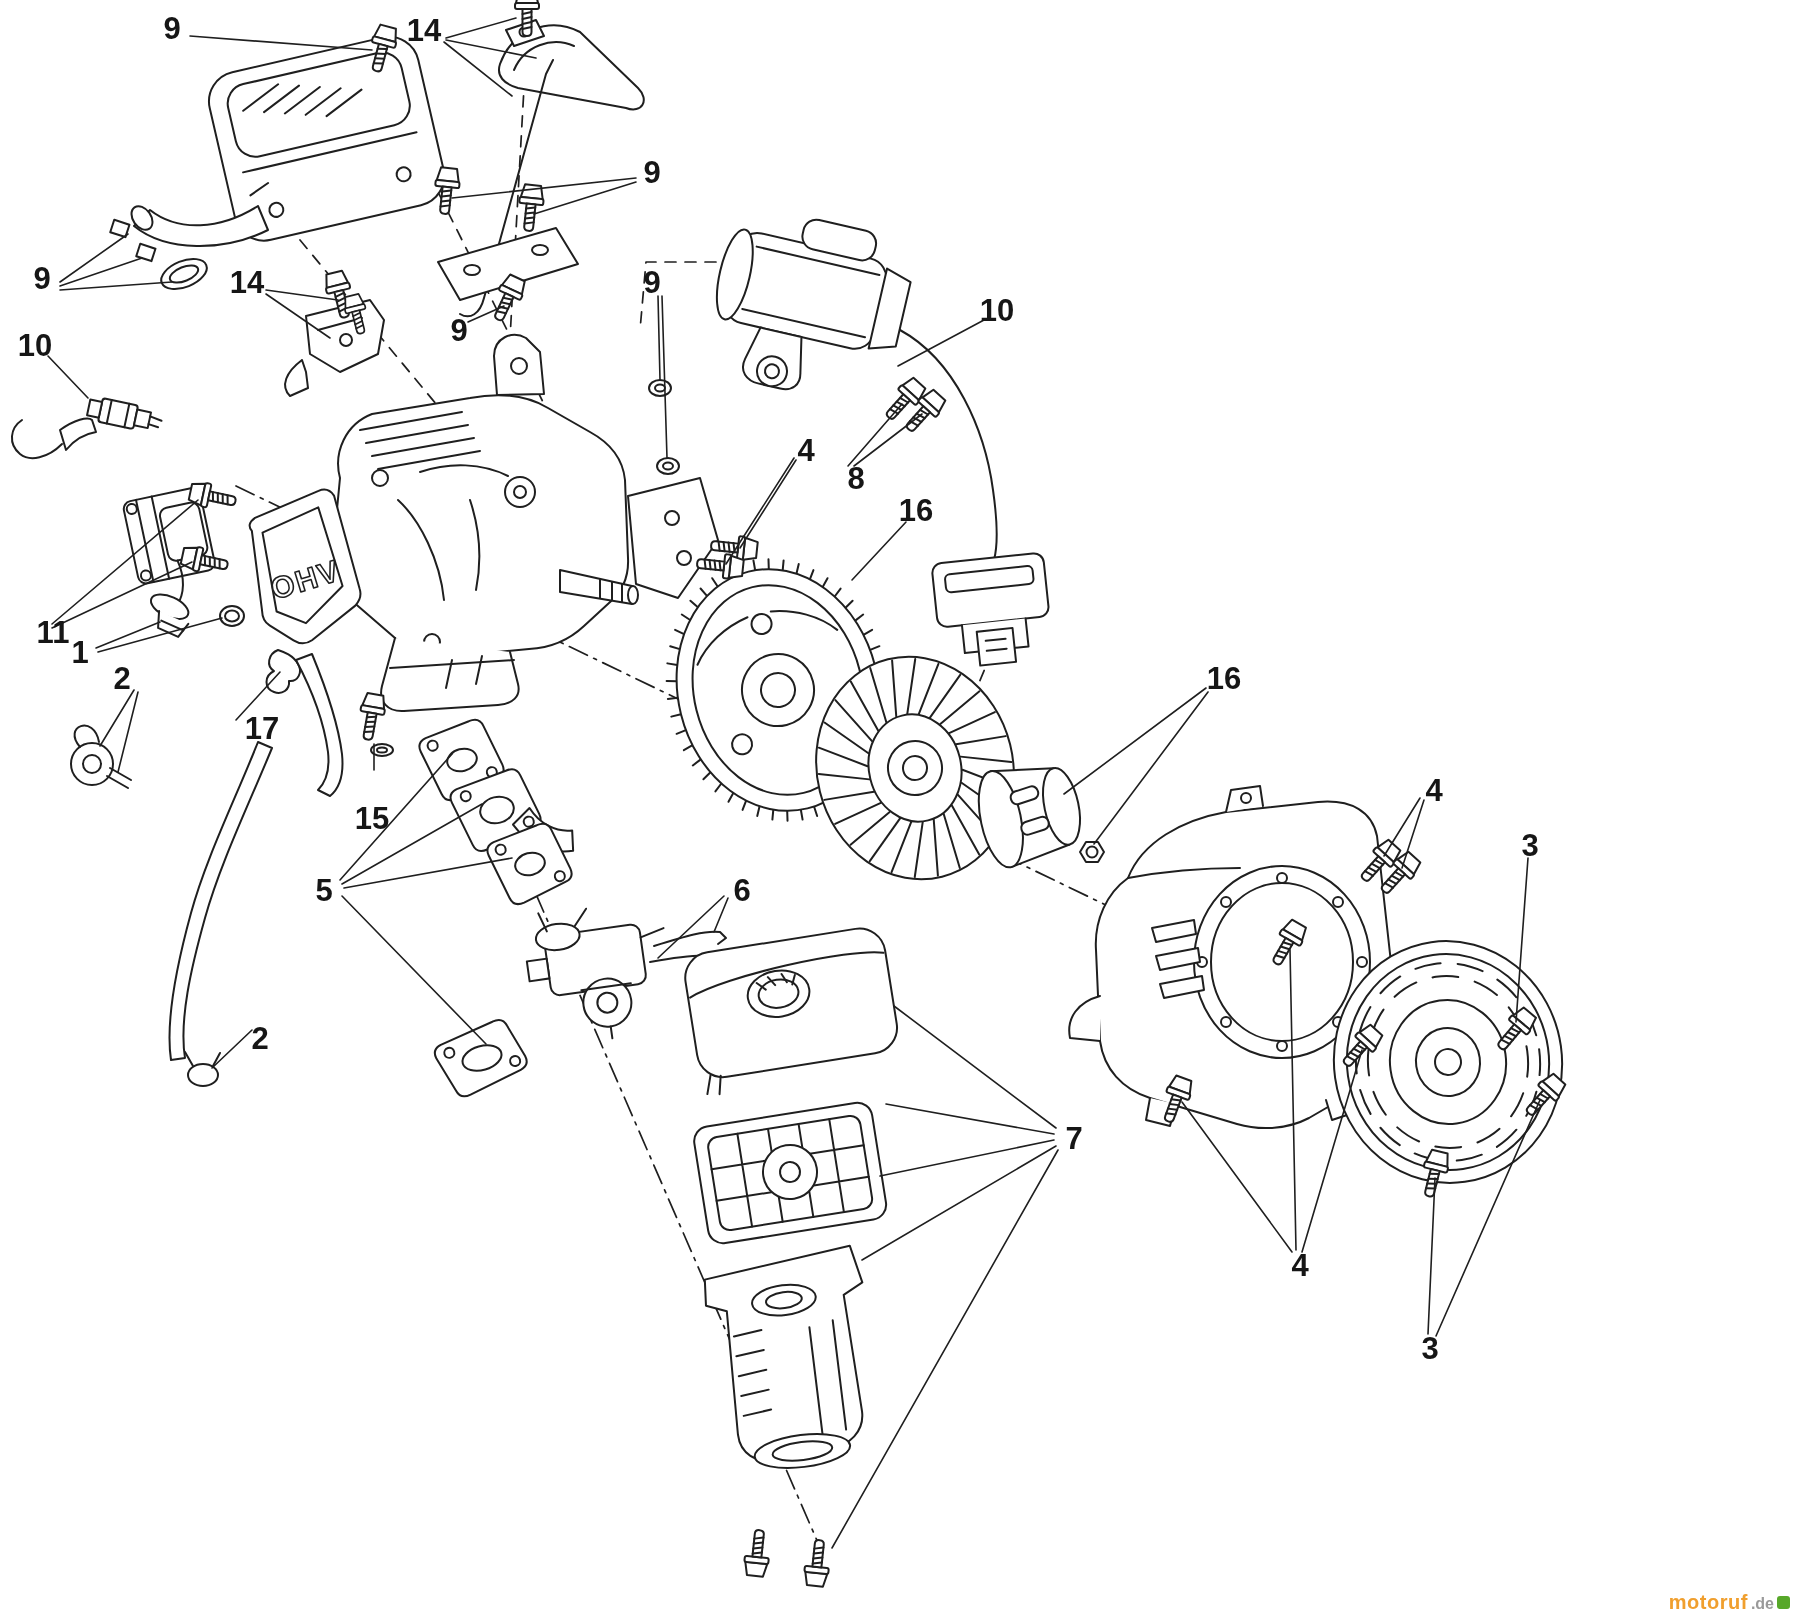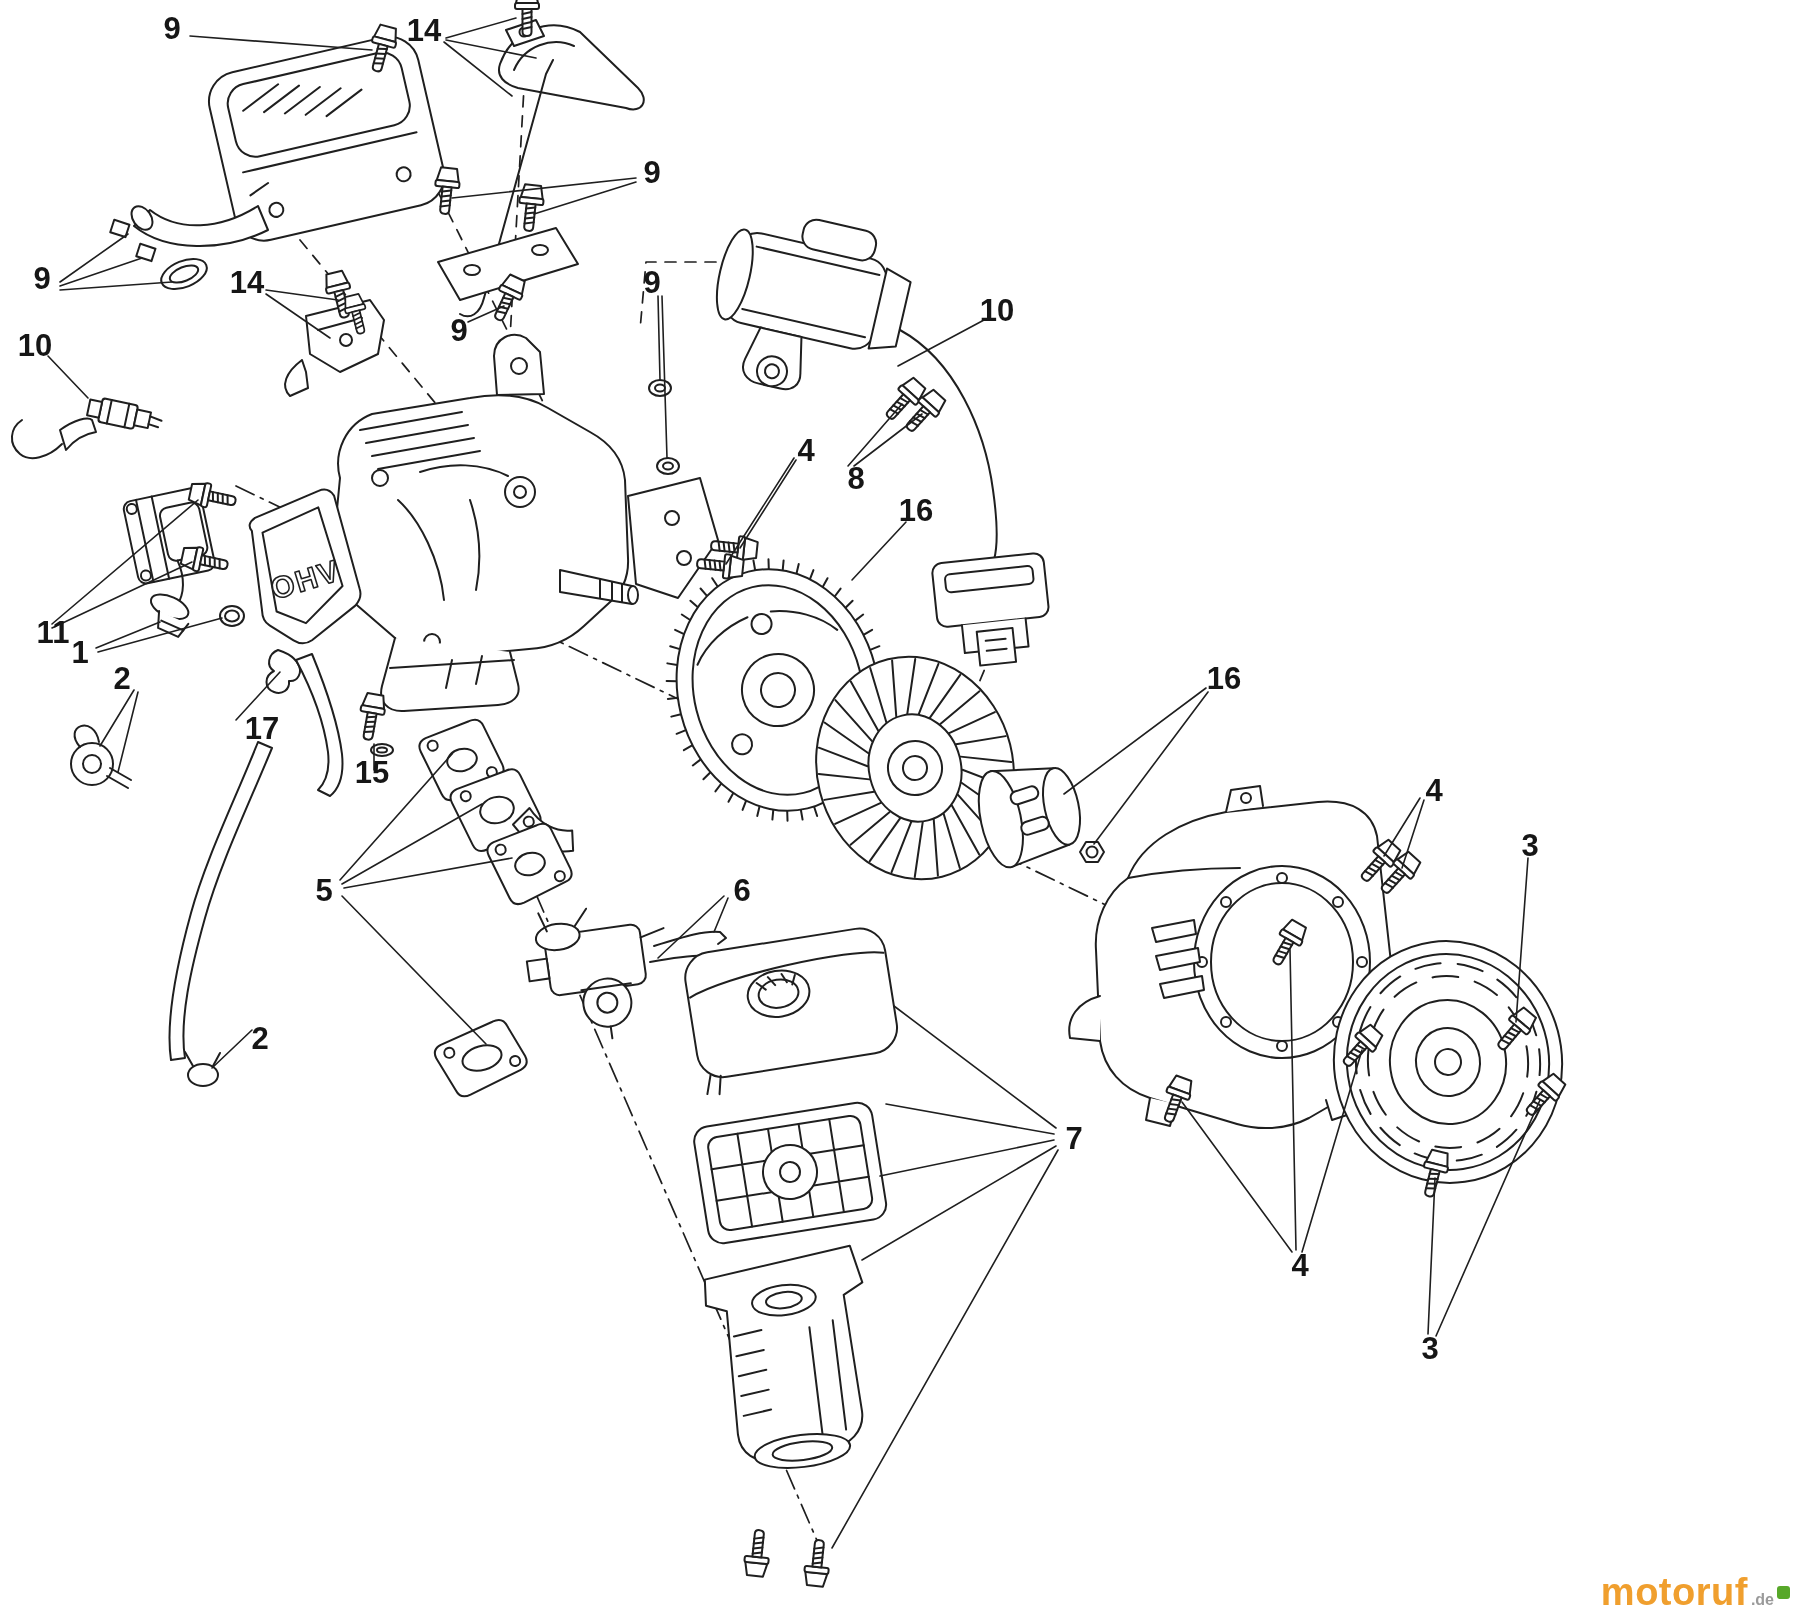--- a/index.html
+++ b/index.html
@@ -10,21 +10,21 @@
   svg *{stroke:#1f1f1f;stroke-width:2;fill:none;stroke-linecap:round;stroke-linejoin:round}
   svg .f{fill:#ffffff}
   svg g.ld path{stroke-width:1.6}
   svg .dsh{stroke-width:1.7;stroke-dasharray:11 9}
   svg .ddot{stroke-width:1.7;stroke-dasharray:20 7 3 7}
   svg .slots{stroke-dasharray:26 17}
   .callout{position:absolute;transform:translate(-50%,-50%);font-size:31px;
            font-weight:bold;color:#161616;line-height:1;white-space:nowrap}
   .watermark{position:absolute;right:10px;bottom:8px;display:flex;
              align-items:baseline;gap:3px;font-weight:bold}
-  .wm-brand{font-size:38px;letter-spacing:.5px}
+  .wm-brand{font-size:20px;letter-spacing:.5px}
   .wm-tld{font-size:16px}
   .wm-sq{width:13px;height:13px;border-radius:3px;align-self:center}
 </style>
 </head>
 <body>
 
 <div class="stage">
 
 <svg width="1800" height="1622" viewBox="0 0 1800 1622">
   <defs>
@@ -479,21 +479,21 @@
       <div class="callout" style="left: 459px; top: 330px;">9</div>
       <div class="callout" style="left: 652px; top: 282px;">9</div>
       <div class="callout" style="left: 997px; top: 310px;">10</div>
       <div class="callout" style="left: 806px; top: 450px;">4</div>
       <div class="callout" style="left: 856px; top: 478px;">8</div>
       <div class="callout" style="left: 916px; top: 510px;">16</div>
       <div class="callout" style="left: 35px; top: 632px; margin-left: 18px;">11</div>
       <div class="callout" style="left: 80px; top: 652px;">1</div>
       <div class="callout" style="left: 122px; top: 678px;">2</div>
       <div class="callout" style="left: 220px; top: 728px; margin-left: 42px;">17</div>
-      <div class="callout" style="left: 372px; top: 772px;">15</div>
+      <div class="callout" style="left: 372px; top: 818px;">15</div>
       <div class="callout" style="left: 1224px; top: 678px;">16</div>
       <div class="callout" style="left: 1434px; top: 790px;">4</div>
       <div class="callout" style="left: 1530px; top: 845px;">3</div>
       <div class="callout" style="left: 324px; top: 890px;">5</div>
       <div class="callout" style="left: 742px; top: 890px;">6</div>
       <div class="callout" style="left: 260px; top: 1038px;">2</div>
       <div class="callout" style="left: 1074px; top: 1138px;">7</div>
       <div class="callout" style="left: 1300px; top: 1265px;">4</div>
       <div class="callout" style="left: 1430px; top: 1348px;">3</div>
     </div>

